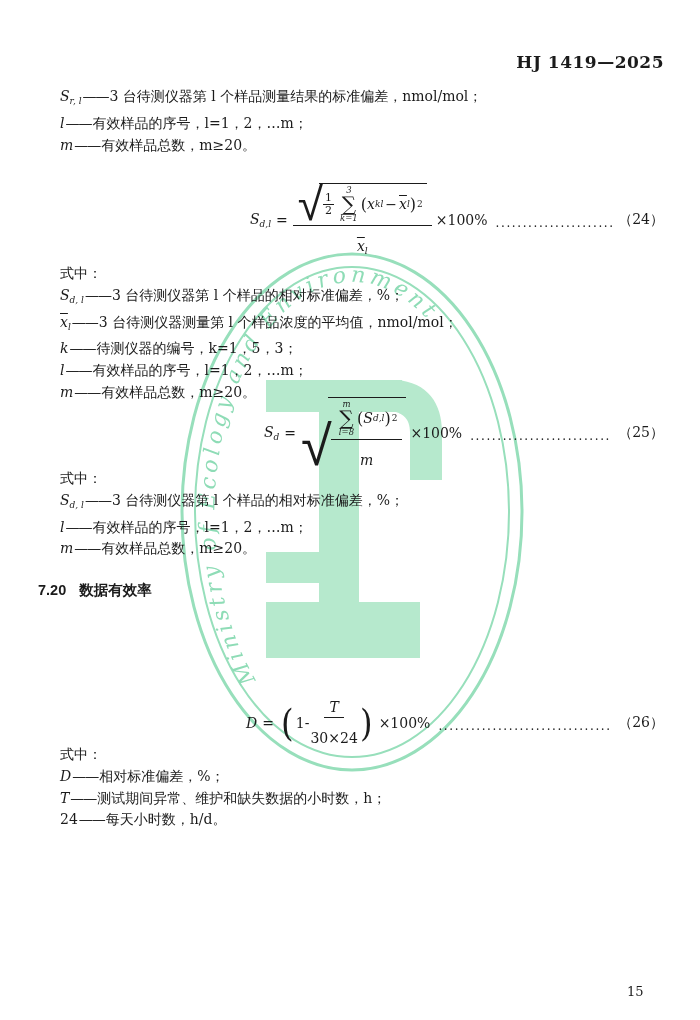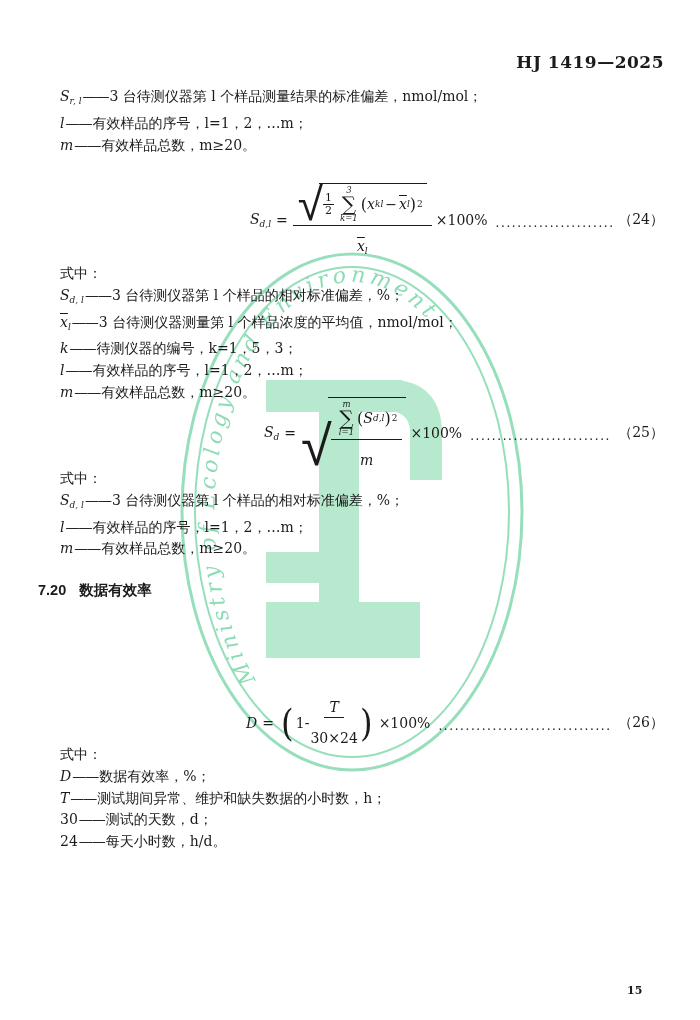--- a/index.html
+++ b/index.html
@@ -21,21 +21,21 @@
   .isub{font-size:9px;font-style:italic;vertical-align:-3px;letter-spacing:0;}
   .dash{letter-spacing:-1px;margin:0 1px;}
   .ol{text-decoration:overline;}
   .wlabel{line-height:21.8px;font-family:Liberation Serif, serif;}
 
   .sec-head{position:absolute;left:38px;top:581px;font-family:"Liberation Sans","DejaVu Sans",sans-serif;font-weight:700;font-size:14.5px;}
   .sec-head .num{margin-right:13px;}
 
   .para{position:absolute;left:38px;top:608px;width:625px;text-align:justify;line-height:22.2px;text-indent:2em;}
 
-  .pageno{position:absolute;left:627px;top:984px;font-size:11px;font-weight:bold;}
+  .pageno{position:absolute;left:627px;top:984px;font-size:13px;}
 
   
   .eqrow{position:absolute;display:flex;align-items:center;right:36px;}
   .eqrow i{font-style:italic;}
   #eq24{left:250px;top:178px;height:84px;}
   #eq25{left:264px;top:399px;height:68px;}
   #eq26{left:246px;top:696px;height:54px;}
   .eqop{margin:0 5px;}
   .times{margin-left:4px;}
   .dots{flex:1;overflow:hidden;white-space:nowrap;font-size:12px;letter-spacing:1.6px;margin:6px 6px 0 8px;color:#222;}
@@ -147,21 +147,21 @@
       <span><i>S</i><sub class="isub">d</sub></span>
       <span class="eqop">=</span>
       <span class="rad">
         <span class="rsign big">√</span>
         <span class="rbody">
           <span class="mfrac">
             <span class="fnum">
               <span class="bigop">
                   <span class="lim">m</span>
                   <span class="sigma">∑</span>
-                  <span class="lim">l=1</span>
+                  <span class="lim">l=8</span>
                 </span>
               <span class="paren">(</span>
                 <i>S</i>
                 <sub class="isub">d,l</sub>
                 <span class="paren">)</span>
                 <sup class="pw">2</sup>
             </span>
             <span class="fden"><i>m</i></span>
           </span>
         </span>
@@ -195,22 +195,21 @@
         <span class="fden">30×24</span>
       </span>
       <span class="bp">)</span>
       <span class="times">×100%</span>
       <span class="dots">..................................................................................................</span>
       <span class="eqnum">（26）</span>
     </div>
 
     <div class="defs" style="top:744px">
       <div class="wlabel">式中：</div>
-      <div class="dline"><span><i>D</i></span><span class="dash">——</span><span>数据有效率，%；</span></div>
+      <div class="dline"><span><i>D</i></span><span class="dash">——</span><span>相对标准偏差，%；</span></div>
       <div class="dline"><span><i>T</i></span><span class="dash">——</span><span>测试期间异常、维护和缺失数据的小时数，h；</span></div>
-      <div class="dline"><span><span>30</span></span><span class="dash">——</span><span>测试的天数，d；</span></div>
       <div class="dline"><span><span>24</span></span><span class="dash">——</span><span>每天小时数，h/d。</span></div>
     </div>
 
     <div class="pageno">15</div>
 
   </div>
 </div>
 
 </body></html>

